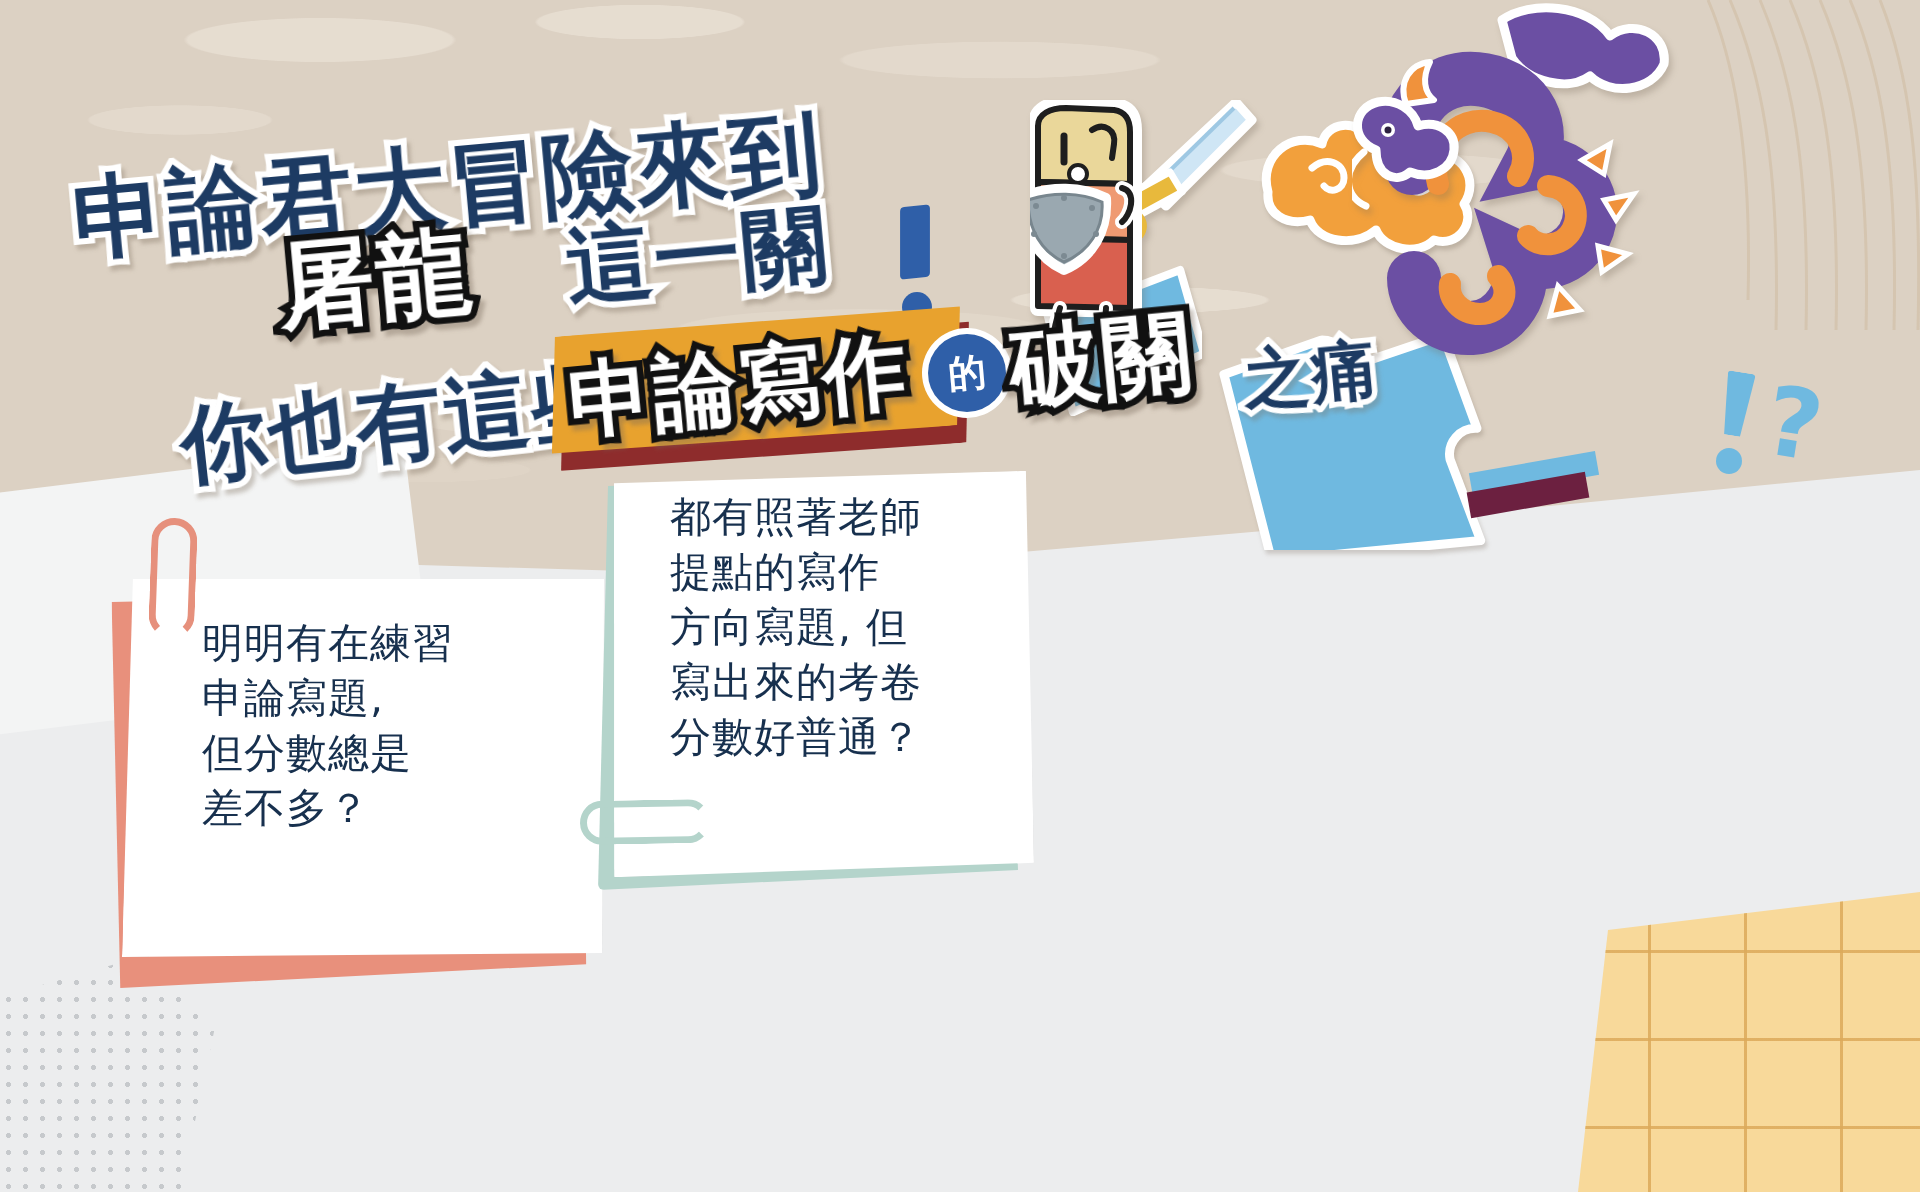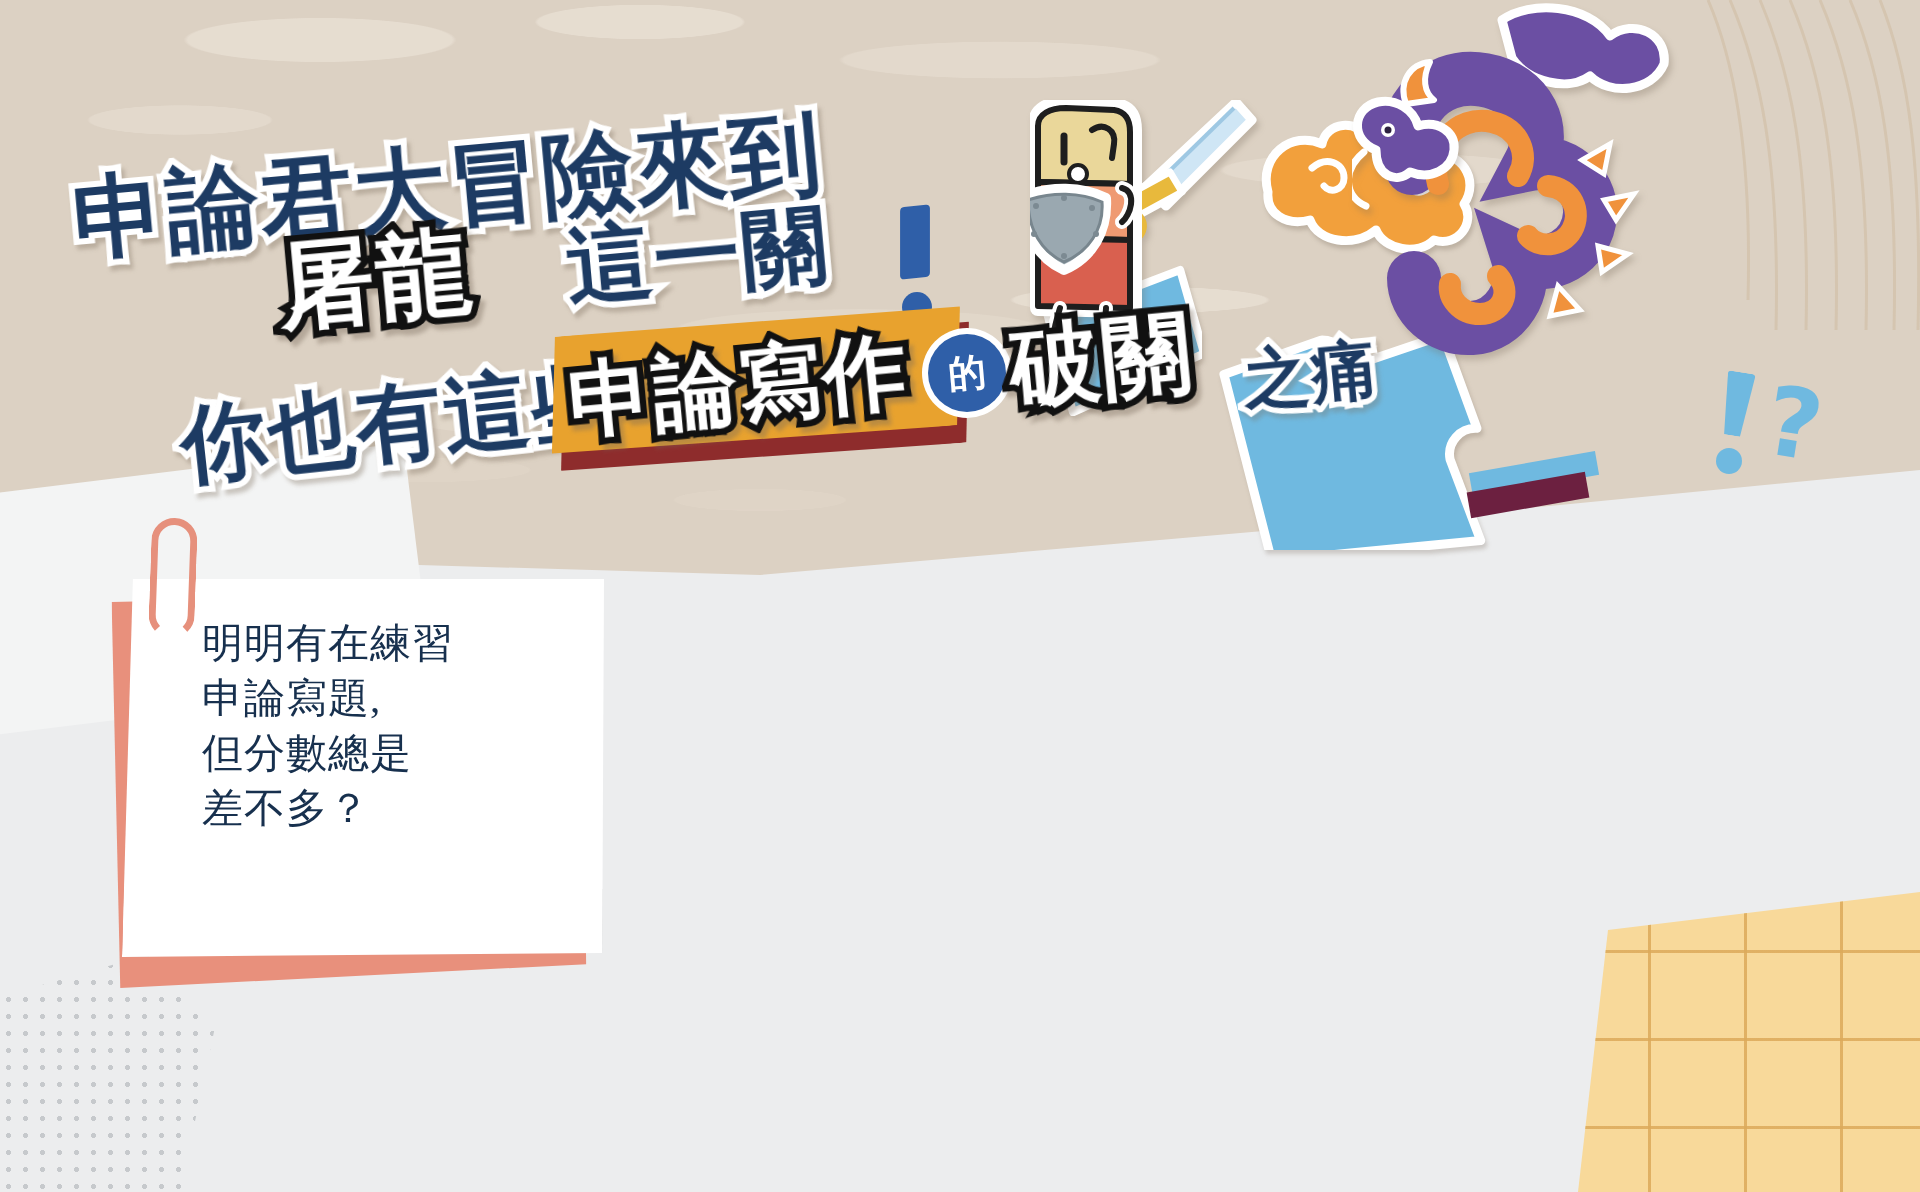--- a/index.html
+++ b/index.html
@@ -216,21 +216,21 @@
     width:490px; height:400px; background:#e8907c;
     clip-path:polygon(12px 14px,470px 0,490px 372px,24px 400px);
     transform:rotate(0.5deg);
   }
   #card1 .card-paper {
     left:28px; top:-16px; width:480px; height:388px;
     clip-path:polygon(3px 10px,474px 0,480px 374px,0 388px);
     transform:rotate(1.2deg);
   }
   #card1 .clip { left:52px; top:-72px; border-color:#e6907c; border-bottom-color:transparent; transform:rotate(2deg); }
-  #card1 .card-text { left:104px; top:26px;font-family:Liberation Serif, serif; }
+  #card1 .card-text { left:104px; top:26px; }
 
   
   #card2 { left:598px; top:470px; width:470px; height:430px; }
   #card2 .card-backing {
     width:420px; height:420px; background:#b4d4cb;
     clip-path:polygon(10px 16px,406px 4px,420px 400px,0 420px);
   }
   #card2 .card-paper {
     left:14px; top:3px; width:420px; height:402px;
     clip-path:polygon(4px 8px,416px 0,420px 392px,0 402px);
@@ -425,15 +425,25 @@
   <div id="card1" class="card">
     <div class="card-backing"></div>
     <div class="card-paper"></div>
     <div class="clip"></div>
     <div class="card-text">明明有在練習
 申論寫題,
 但分數總是
 差不多？</div>
   </div>
 
+  <div id="card2" class="card">
+    <div class="card-backing"></div>
+    <div class="card-paper"></div>
+    <div class="clip"></div>
+    <div class="card-text">都有照著老師
+提點的寫作
+方向寫題, 但
+寫出來的考卷
+分數好普通？</div>
+  </div>
 
 
 </div>
 
 </body></html>

